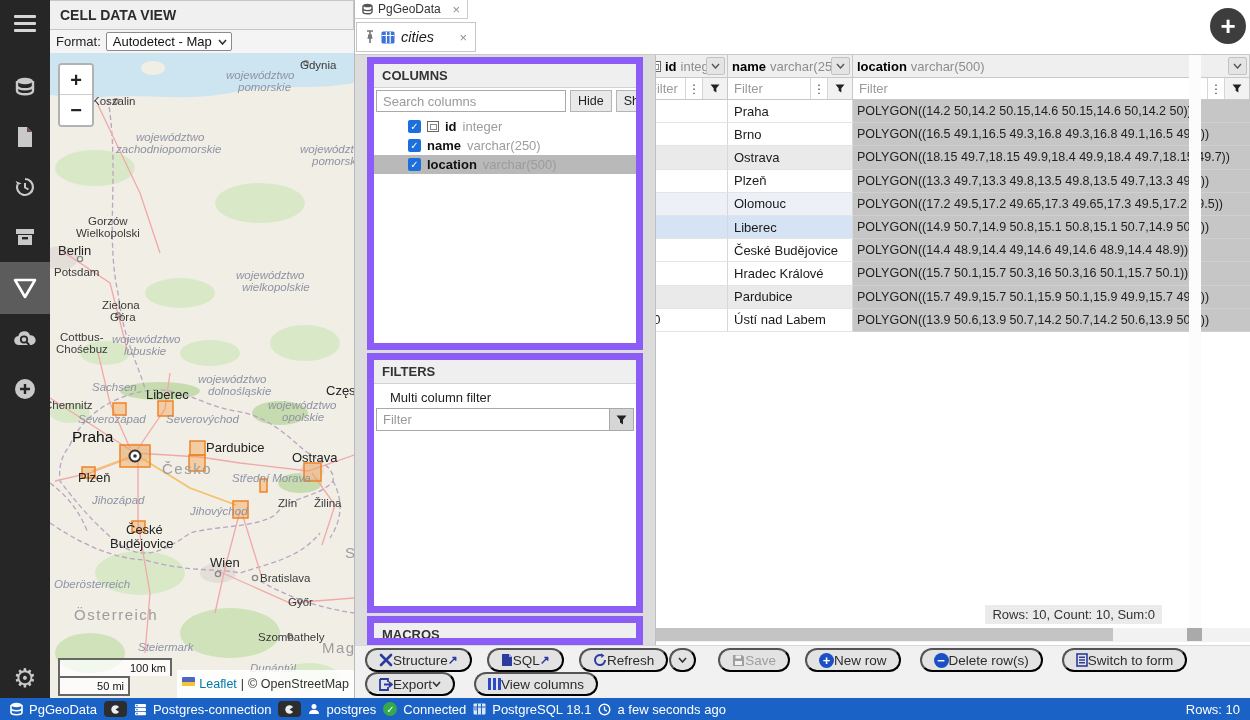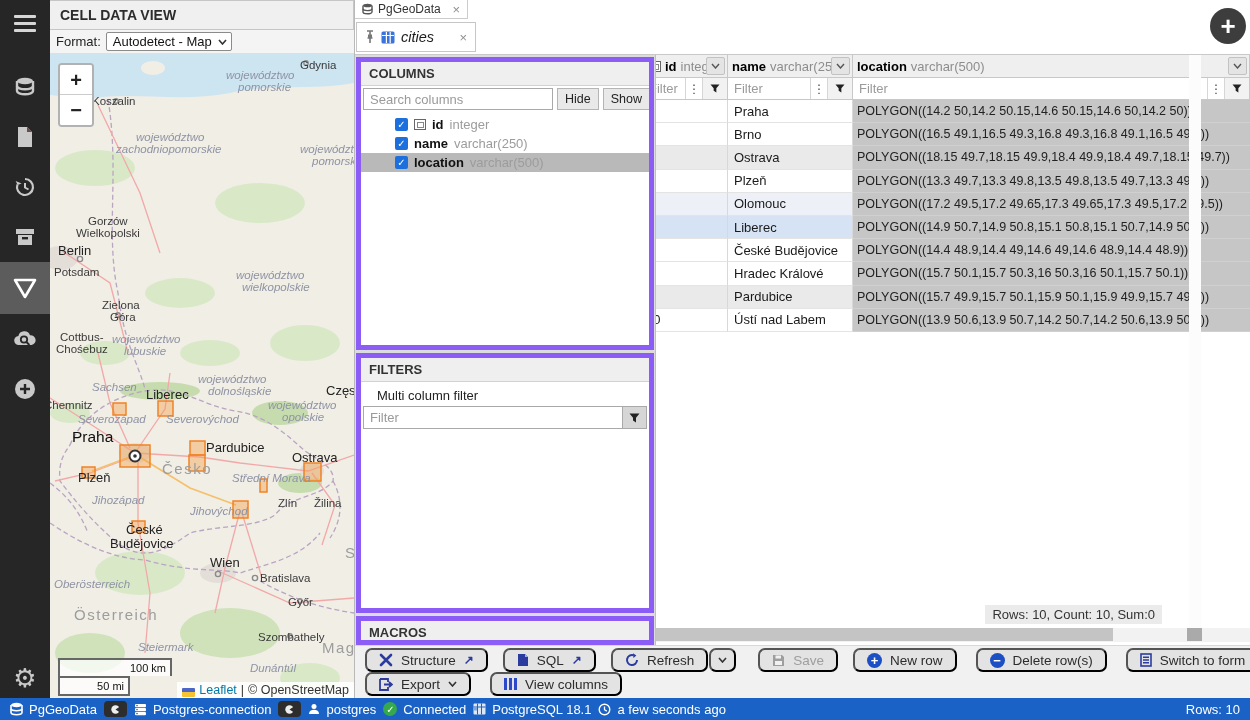--- a/index.html
+++ b/index.html
@@ -33,38 +33,38 @@
   .lbl-region { font-size:11.5px; font-style:italic; fill:#8e93a4; }
   .lbl-country { font-size:15px; fill:#9d9d9d; letter-spacing:1.5px; }
   .mk { fill:#f59b42; fill-opacity:.4; stroke:#ef8326; stroke-width:1.5; }
   .zoom-ctl { position:absolute; left:8px; top:10px; width:36px; background:#fff; border:2px solid rgba(0,0,0,.3); border-radius:4px; z-index:5; overflow:hidden; }
   .zoom-btn { display:block; width:32px; height:30px; text-align:center; font-size:20px; font-weight:bold; color:#222; line-height:30px; background:#fff; }
   .zoom-btn.in { border-bottom:1px solid #ccc; }
   .scale { position:absolute; left:8px; bottom:2px; z-index:5; font-size:11px; color:#111;text-align:right; }
   .scale-line { background:rgba(255,255,255,.75); border:2px solid #666; padding:0 4px; line-height:16px; }
   .scale-line.km { width:114px; border-bottom:none; }
   .scale-line.mi { width:72px; }
-  .attribution { position:absolute; right:0; bottom:0; z-index:5; background:rgba(255,255,255,.85); font-size:12.5px; padding:1px 5px; color:#333; display:flex; align-items:flex-end; gap:4px; }
+  .attribution { position:absolute; right:0; bottom:0; z-index:5; background:rgba(255,255,255,.85); font-size:12.5px; padding:7px 5px; color:#333; display:flex; align-items:flex-start; gap:4px; }
   .flag { display:inline-block; width:13px; height:9px; background:linear-gradient(#4c66c8 50%, #f5c531 50%); border-radius:1px; }
   .leaflet-link { color:#0078a8; }
 
   
   .right { flex:1; min-width:0; display:flex; flex-direction:column; }
   .tabbar { height:55px; background:#fff; border-bottom:1px solid #c9c9c9; position:relative; flex:none; }
   .tab1 { position:absolute; left:0; top:0; height:19px; width:113px; border-right:1px solid #ccc; border-bottom:1px solid #ccc; display:flex; align-items:center; gap:5px; padding:0 7px; font-size:12px; color:#333; background:#fff; }
   .tab1 .x, .tab2 .x { margin-left:auto; color:#909090; font-size:13px; }
   .tab2 { position:absolute; left:1px; top:22px; height:30px; width:120px; border:1px solid #c6c6c6; display:flex; align-items:center; gap:6px; padding:0 8px; font-size:14.5px; background:#fff; }
   .tab2 .cities { font-style:italic; color:#1d1d1d; }
   .plus-btn { position:absolute; right:4px; top:8px; width:36px; height:36px; border-radius:50%; background:#3d3d3d; color:#fff; font-size:26px; font-weight:bold; display:flex; align-items:center; justify-content:center; line-height:1; }
 
   .content { flex:1; min-height:0; display:flex; }
 
   
   .middle { width:300px; flex:none; background:#dcdcdc; display:flex; flex-direction:column; padding-top:2px; gap:3px; }
-  .box { background:#fff; border:5px solid #8b5cf6; margin:0 1px; overflow:hidden; }
+  .box { background:#fff; border:7px solid #8b5cf6; margin:0 12px; overflow:hidden; }
   .box-header { background:#efefef; border-bottom:1px solid #d2d2d2; padding:4px 8px; font-size:13px; font-weight:bold; color:#333; }
   .box.columns { height:293px; flex:none; }
   .box.filters { height:260px; flex:none; }
   .box.macros { flex:1; }
   .search-row { display:flex; gap:4px; padding:2px; }
   .search-row input { flex:1; height:22px; border:1px solid #a9a9a9; font-size:13px; padding:0 6px; color:#222; font-family:inherit; }
   .search-row input::placeholder, .f-row input::placeholder, .fcell input::placeholder { color:#9a9a9a; }
   .mini-btn { height:22px; padding:0 7px; background:#e9e9e9; border:1px solid #b5b5b5; font-size:12.5px; color:#222; }
   .col-list { padding-top:3px; }
   .col-row { display:flex; align-items:center; gap:6px; height:19px; padding-left:34px; font-size:13px; }
@@ -106,21 +106,21 @@
   .grow.sel .c-id, .grow.sel .c-name { background:#d5e3f4; }
   .vstrip { position:absolute; left:533px; top:0; width:12px; height:573px; background:#fcfcfc; }
   .htrack { position:absolute; left:0; top:573px; width:100%; height:14px; background:#f2f2f2; }
   .hthumb { position:absolute; left:0; top:573px; width:457px; height:13px; background:#c4c4c4; }
   .hcorner { position:absolute; left:531px; top:573px; width:15px; height:13px; background:#aaaaaa; }
   .summary { position:absolute; right:88px; top:550px; background:#ebebeb; font-size:13px; color:#333; padding:2px 7px; }
 
   
   .toolbar { height:53px; flex:none; background:#f1f1f1; border-top:1px solid #d8d8d8; padding:2px 4px 3px; display:flex; flex-direction:column; justify-content:space-between; }
   .tb-row { display:flex; align-items:center; height:24px; }
-  .tb-btn { display:flex; align-items:center; gap:8px; height:24px; padding:0 12px; background:#e3e3e3; border-radius:7px; font-size:13.5px; color:#2c2c2c; white-space:nowrap; }
+  .tb-btn { display:flex; align-items:center; height:24px; padding:0 12px; background:#e3e3e3; border-radius:12px; font-size:13.5px; color:#2c2c2c; white-space:nowrap; }
   .tb-btn .arr { color:#2b3c9e; font-weight:bold; font-size:12px; }
   .tb-btn.chev { padding:0 7px; margin-left:1px; }
   .tb-btn.disabled { color:#9e9e9e; }
   .mlA { margin-left:6px; } .mlB { margin-left:15px; } .mlC { margin-left:22px; } .mlD { margin-left:19px; }
   .circ { width:15px; height:15px; border-radius:50%; background:#1d4fc4; color:#fff; font-size:13px; font-weight:bold; display:flex; align-items:center; justify-content:center; line-height:1; }
   .vcols { display:flex; gap:2px; } .vcols i { width:3px; height:12px; background:#2b49c8; display:block; }
 
   
   .statusbar { height:22px; flex:none; background:#1a62c5; color:#fff; display:flex; align-items:center; font-size:13px; padding:0 10px; gap:7px; }
   .st-item { display:flex; align-items:center; gap:6px; white-space:nowrap; }

